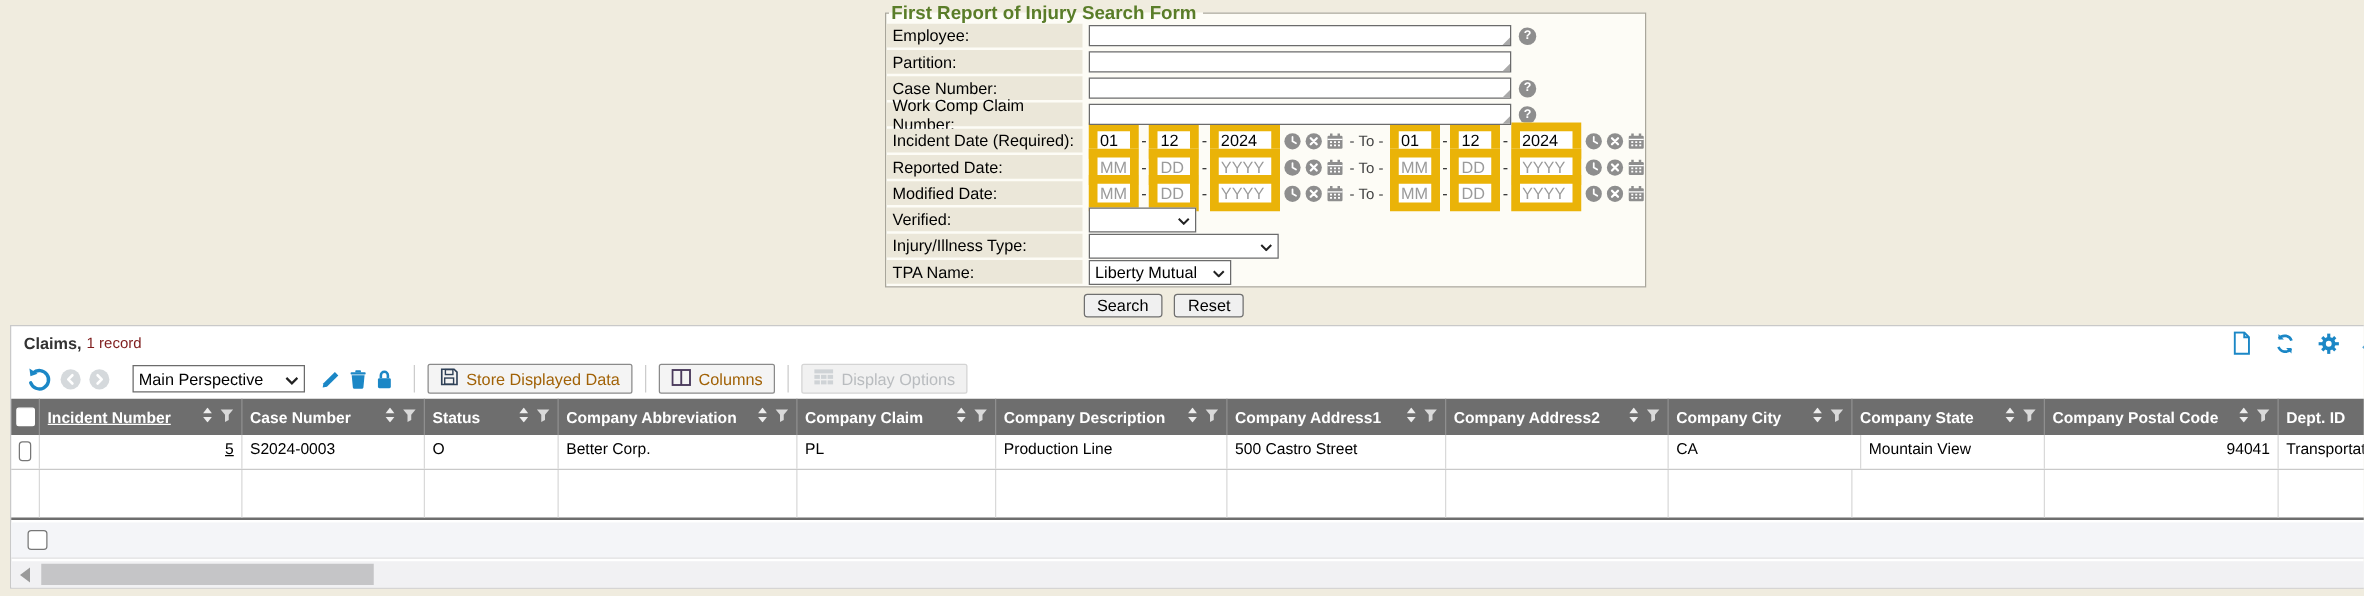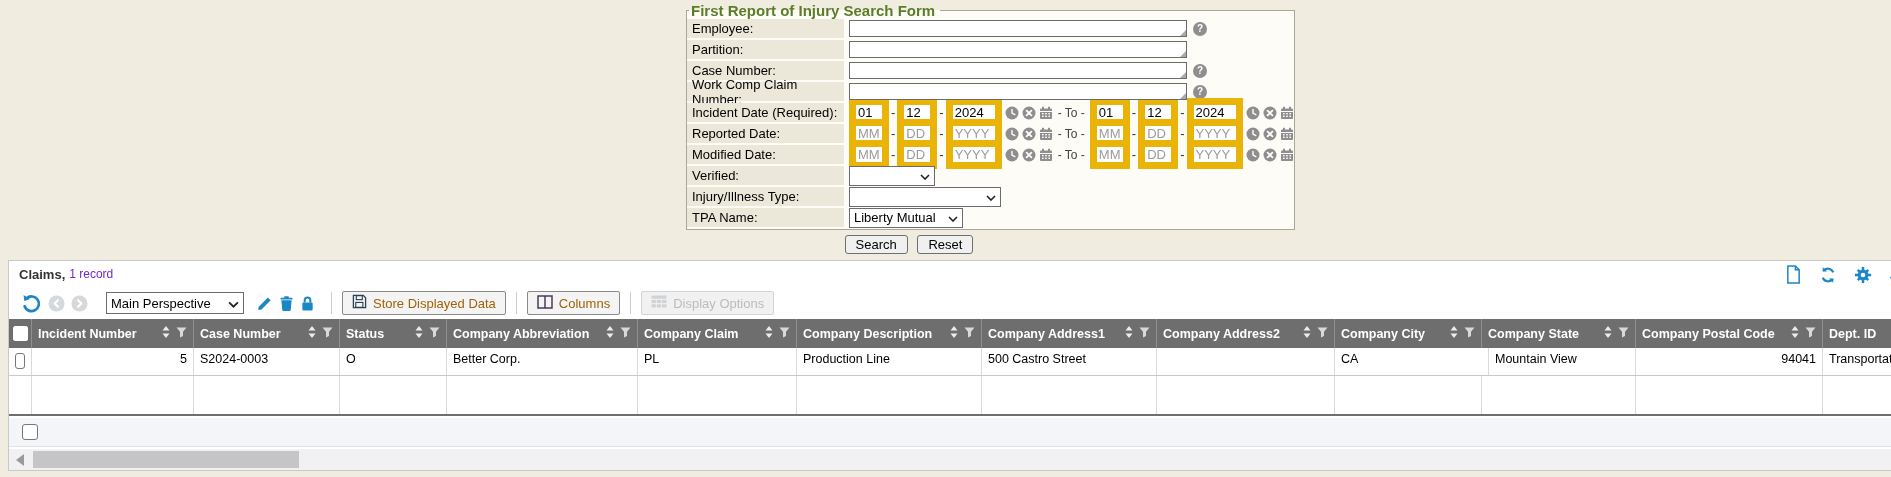--- a/index.html
+++ b/index.html
@@ -3,21 +3,21 @@
 <meta charset="utf-8">
 <style>
   html,body{margin:0;padding:0;}
   body{
     width:1891px;height:477px;overflow:hidden;position:relative;
     background:#f0ecdf;
     font-family:"Liberation Sans","DejaVu Sans",sans-serif;
     font-size:13px;color:#000;
   }
   
-  .form-wrap{position:absolute;left:686px;top:2px;width:446px;}
+  .form-wrap{position:absolute;left:708px;top:2px;width:446px;}
   fieldset.search-form{
     border:1px solid #a9a69b;background:#fdfcf6;margin:0;padding:0 0 2px 0;
   }
   legend.form-title{
     color:#5a7d29;font-weight:bold;font-size:15px;padding:0 5px 0 2px;margin-left:2px;
   }
   .frow{display:flex;align-items:center;height:19px;margin-bottom:2px;}
   .flabel{
     width:152px;flex:0 0 152px;background:#ebe7d9;height:100%;
     display:flex;align-items:center;padding-left:5px;margin-right:5px;
@@ -55,21 +55,21 @@
     font-family:inherit;font-size:13px;background:#f0f0f0;border:1px solid #6f6f6f;
     border-radius:3px;padding:1px 10px;margin:0 3px;color:#000;
   }
   
   .claims{
     position:absolute;left:8px;top:260px;width:1900px;background:#fff;
     border:1px solid #c9c9c9;
   }
   .c-titlebar{height:26px;display:flex;align-items:center;padding-left:10px;position:relative;}
   .c-title{font-weight:bold;font-size:13px;color:#333;}
-  .c-count{font-size:12px;color:#6d28d9;margin-left:4px;}
+  .c-count{font-size:12px;color:#7f1d1d;margin-left:4px;}
   .c-actions{position:absolute;left:1776px;top:4px;display:flex;gap:11px;align-items:center;}
   .c-toolbar{height:32px;display:flex;align-items:center;padding-left:12px;}
   .tb-icon{display:inline-flex;align-items:center;margin-right:6px;}
   .persp{width:128px;height:20px;margin:0 12px;}
   .vdiv{width:1px;height:22px;background:#ccc;margin:0 10px;flex:0 0 auto;}
   button.tbtn{
     font-family:inherit;font-size:13px;display:inline-flex;align-items:center;gap:6px;
     background:#f4f4f4;border:1px solid #8a8a8a;border-radius:2px;height:24px;
     padding:0 9px;color:#a16207;
   }
@@ -89,21 +89,21 @@
   .td{
     font-size:12.5px;padding:4px 6px 0;border-left:1px solid #d9d9d9;
     box-sizing:border-box;flex:0 0 auto;white-space:nowrap;overflow:hidden;
   }
   .td.num{text-align:right;}
   .td.cbcell{border-left:none;display:flex;justify-content:center;padding-top:5px;}
   .tbottom{height:0;border-bottom:2px solid #6e6e6e;}
   .cb{width:13px;height:13px;background:#fff;border-radius:2px;display:inline-block;}
   .cb.dark{border:1px solid #fff;}
   .cb.light{border:1px solid #777;border-radius:3px;width:14px;height:14px;}
-  .w-cb{width:22px;} .w-incident{width:162px;} .w-case{width:146px;} .w-status{width:107px;}
+  .w-cb{width:22px;} .w-incident{width:162px;text-decoration:underline;} .w-case{width:146px;} .w-status{width:107px;}
   .w-abbrev{width:191px;} .w-code{width:159px;} .w-desc{width:185px;} .w-addr1{width:175px;}
   .w-addr2{width:178px;} .w-city{width:147px;} .w-state{width:154px;} .w-postal{width:187px;}
   .w-dept{width:120px;}
   .c-footer{
     height:28px;margin-top:2px;background:#f4f5f8;display:flex;align-items:center;
     padding-left:13px;border-bottom:1px solid #e2e2e2;
   }
   .c-scroll{height:21px;margin-top:2px;background:#f1f1f3;position:relative;}
   .s-arrow{
     position:absolute;left:7px;top:5px;width:0;height:0;

